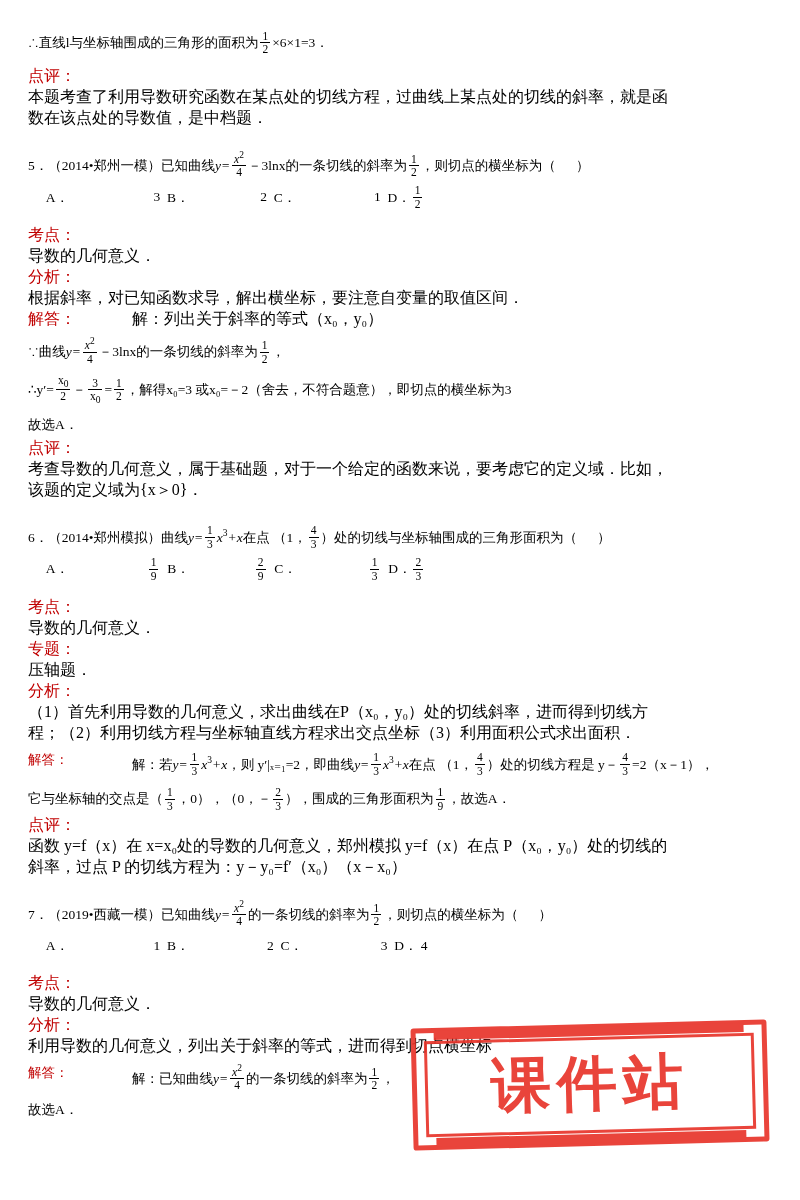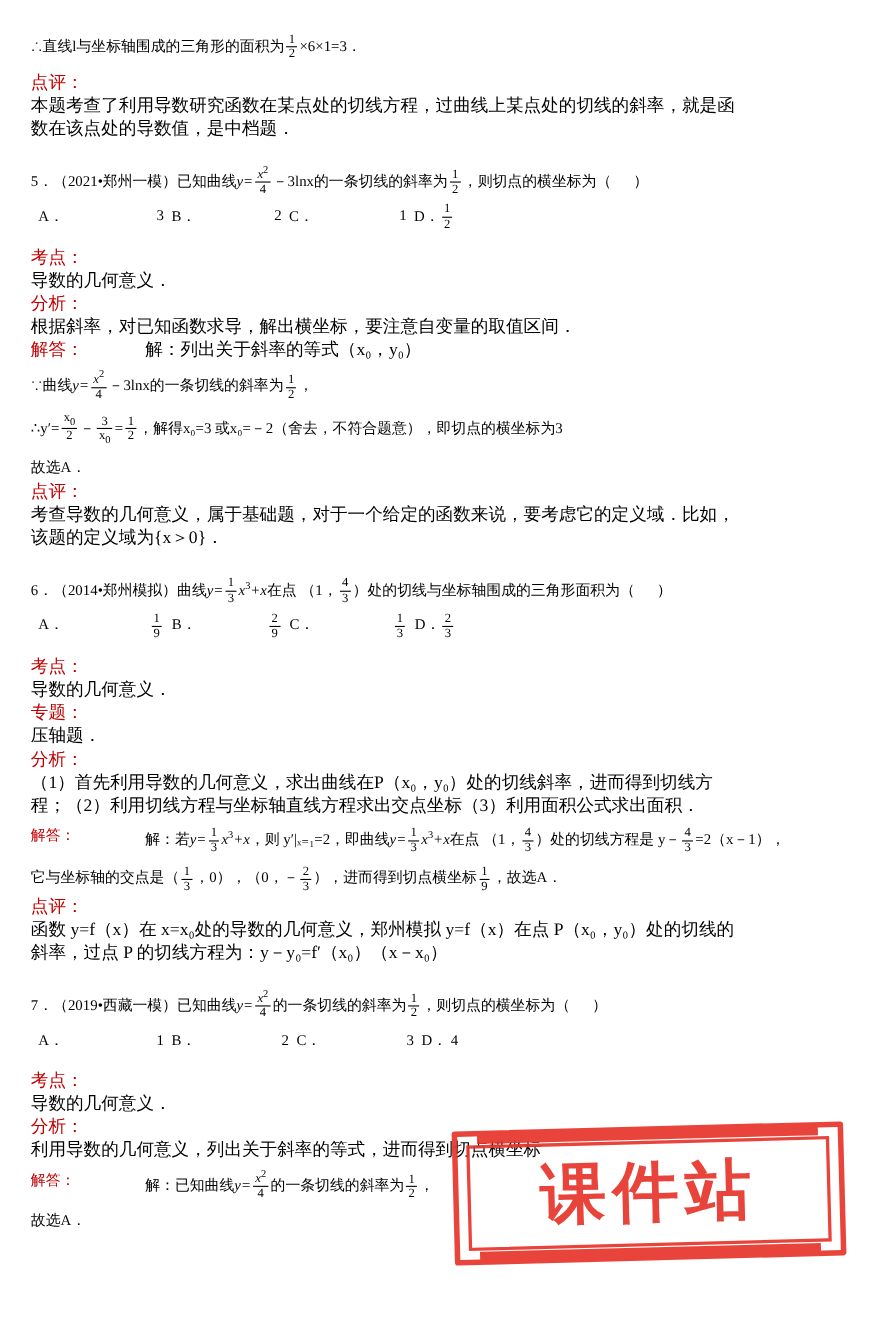--- a/index.html
+++ b/index.html
@@ -47,21 +47,21 @@
     font-size:11.5px;
     line-height:1.08;
     margin:0 2px;
   }
   .frac .num{display:block;padding:0 2px;}
   .frac .den{display:block;border-top:1px solid #000;padding:0 2px;}
   .sup{font-size:9.5px;vertical-align:super;}
   .sub{font-size:9.5px;vertical-align:sub;}
   .eq{font-style:italic;}
   .qhead{font-size:13.5px;line-height:22px;margin:0;}
-  .opts{font-size:13.5px;line-height:24px;margin:6px 0 0 0;}
+  .opts{font-size:13.5px;line-height:24px;margin:6px 0 0 11px;}
   .opts span.o{display:inline-block;}
   .ans-row{font-size:16px;line-height:21px;margin:0;}
   
   .stamp{
     position:absolute;
     left:412px;top:1020px;
     width:356px;height:122px;
     border:5px solid #e8352b;
     border-radius:3px;
     transform:rotate(-1.5deg);
@@ -100,21 +100,21 @@
   </p>
   <div class="gap-s"></div>
 
   <p class="ans-row wrap">
     <span class="lbl w">点评：</span><span class="blk w">本题考查了利用导数研究函数在某点处的切线方程，过曲线上某点处的切线的斜率，就是函数在该点处的导数值，是中档题．</span>
   </p>
 
   <div class="gap-l"></div>
 
   <p class="qhead">
-    <span>5．（2021•郑州一模）</span><span>已知曲线</span><span class="eq">y=</span><span class="frac"><span class="num"><span class="eq">x</span><span class="sup">2</span></span><span class="den">4</span></span><span>－3lnx</span><span>的一条切线的斜率为</span><span class="frac"><span class="num">1</span><span class="den">2</span></span><span>，则切点的横坐标为（</span>&nbsp;&nbsp;&nbsp;&nbsp;&nbsp;&nbsp;<span>）</span>
+    <span>5．（2014•郑州一模）</span><span>已知曲线</span><span class="eq">y=</span><span class="frac"><span class="num"><span class="eq">x</span><span class="sup">2</span></span><span class="den">4</span></span><span>－3lnx</span><span>的一条切线的斜率为</span><span class="frac"><span class="num">1</span><span class="den">2</span></span><span>，则切点的横坐标为（</span>&nbsp;&nbsp;&nbsp;&nbsp;&nbsp;&nbsp;<span>）</span>
   </p>
   <p class="opts">
     &nbsp;&nbsp;<span class="o"><span>A．</span></span>
     &nbsp;&nbsp;&nbsp;&nbsp;&nbsp;&nbsp;&nbsp;&nbsp;&nbsp;&nbsp;&nbsp;&nbsp;&nbsp;&nbsp;&nbsp;&nbsp;&nbsp;&nbsp;&nbsp;&nbsp;&nbsp;&nbsp;&nbsp;&nbsp;<span>3</span>
     &nbsp;<span class="o"><span>B．</span></span>
     &nbsp;&nbsp;&nbsp;&nbsp;&nbsp;&nbsp;&nbsp;&nbsp;&nbsp;&nbsp;&nbsp;&nbsp;&nbsp;&nbsp;&nbsp;&nbsp;&nbsp;&nbsp;&nbsp;&nbsp;<span>2</span>
     &nbsp;<span class="o"><span>C．</span></span>
     &nbsp;&nbsp;&nbsp;&nbsp;&nbsp;&nbsp;&nbsp;&nbsp;&nbsp;&nbsp;&nbsp;&nbsp;&nbsp;&nbsp;&nbsp;&nbsp;&nbsp;&nbsp;&nbsp;&nbsp;&nbsp;&nbsp;<span>1</span>
     &nbsp;<span class="o"><span>D．</span></span><span class="frac"><span class="num">1</span><span class="den">2</span></span>
   </p>
@@ -179,21 +179,21 @@
 
   <div class="gap-s"></div>
 
   <p class="line">
     <span class="lbl w">解答：</span><span>解：若</span><span class="eq">y=</span><span class="frac"><span class="num">1</span><span class="den">3</span></span><span class="eq">x</span><span class="sup">3</span><span class="eq">+x</span><span>，则 y′|ₓ₌₁=2，即曲线</span><span class="eq">y=</span><span class="frac"><span class="num">1</span><span class="den">3</span></span><span class="eq">x</span><span class="sup">3</span><span class="eq">+x</span><span>在点 （1，</span><span class="frac"><span class="num">4</span><span class="den">3</span></span><span>）处的切线方程是 y－</span><span class="frac"><span class="num">4</span><span class="den">3</span></span><span>=2（x－1），</span>
   </p>
 
   <div class="gap-s"></div>
 
   <p class="line">
-    <span>它与坐标轴的交点是（</span><span class="frac"><span class="num">1</span><span class="den">3</span></span><span>，0），（0，－</span><span class="frac"><span class="num">2</span><span class="den">3</span></span><span>），进而得到切点横坐标</span><span class="frac"><span class="num">1</span><span class="den">9</span></span><span>，故选A．</span>
+    <span>它与坐标轴的交点是（</span><span class="frac"><span class="num">1</span><span class="den">3</span></span><span>，0），（0，－</span><span class="frac"><span class="num">2</span><span class="den">3</span></span><span>），围成的三角形面积为</span><span class="frac"><span class="num">1</span><span class="den">9</span></span><span>，故选A．</span>
   </p>
 
   <p class="ans-row wrap">
     <span class="lbl w">点评：</span><span class="blk w"><span>函数 y=f（x）在 x=x₀处的导数的几何意义，郑州模拟 y=f（x）在点 P（x₀，y₀）处的切线的斜率，</span><span>过点 P 的切线方程为：y－y₀=f′（x₀）（x－x₀）</span></span>
   </p>
 
   <div class="gap-l"></div>
 
   <p class="qhead">
     <span>7．（2019•西藏一模）</span><span>已知曲线</span><span class="eq">y=</span><span class="frac"><span class="num"><span class="eq">x</span><span class="sup">2</span></span><span class="den">4</span></span><span>的一条切线的斜率为</span><span class="frac"><span class="num">1</span><span class="den">2</span></span><span>，则切点的横坐标为（</span>&nbsp;&nbsp;&nbsp;&nbsp;&nbsp;&nbsp;<span>）</span>

